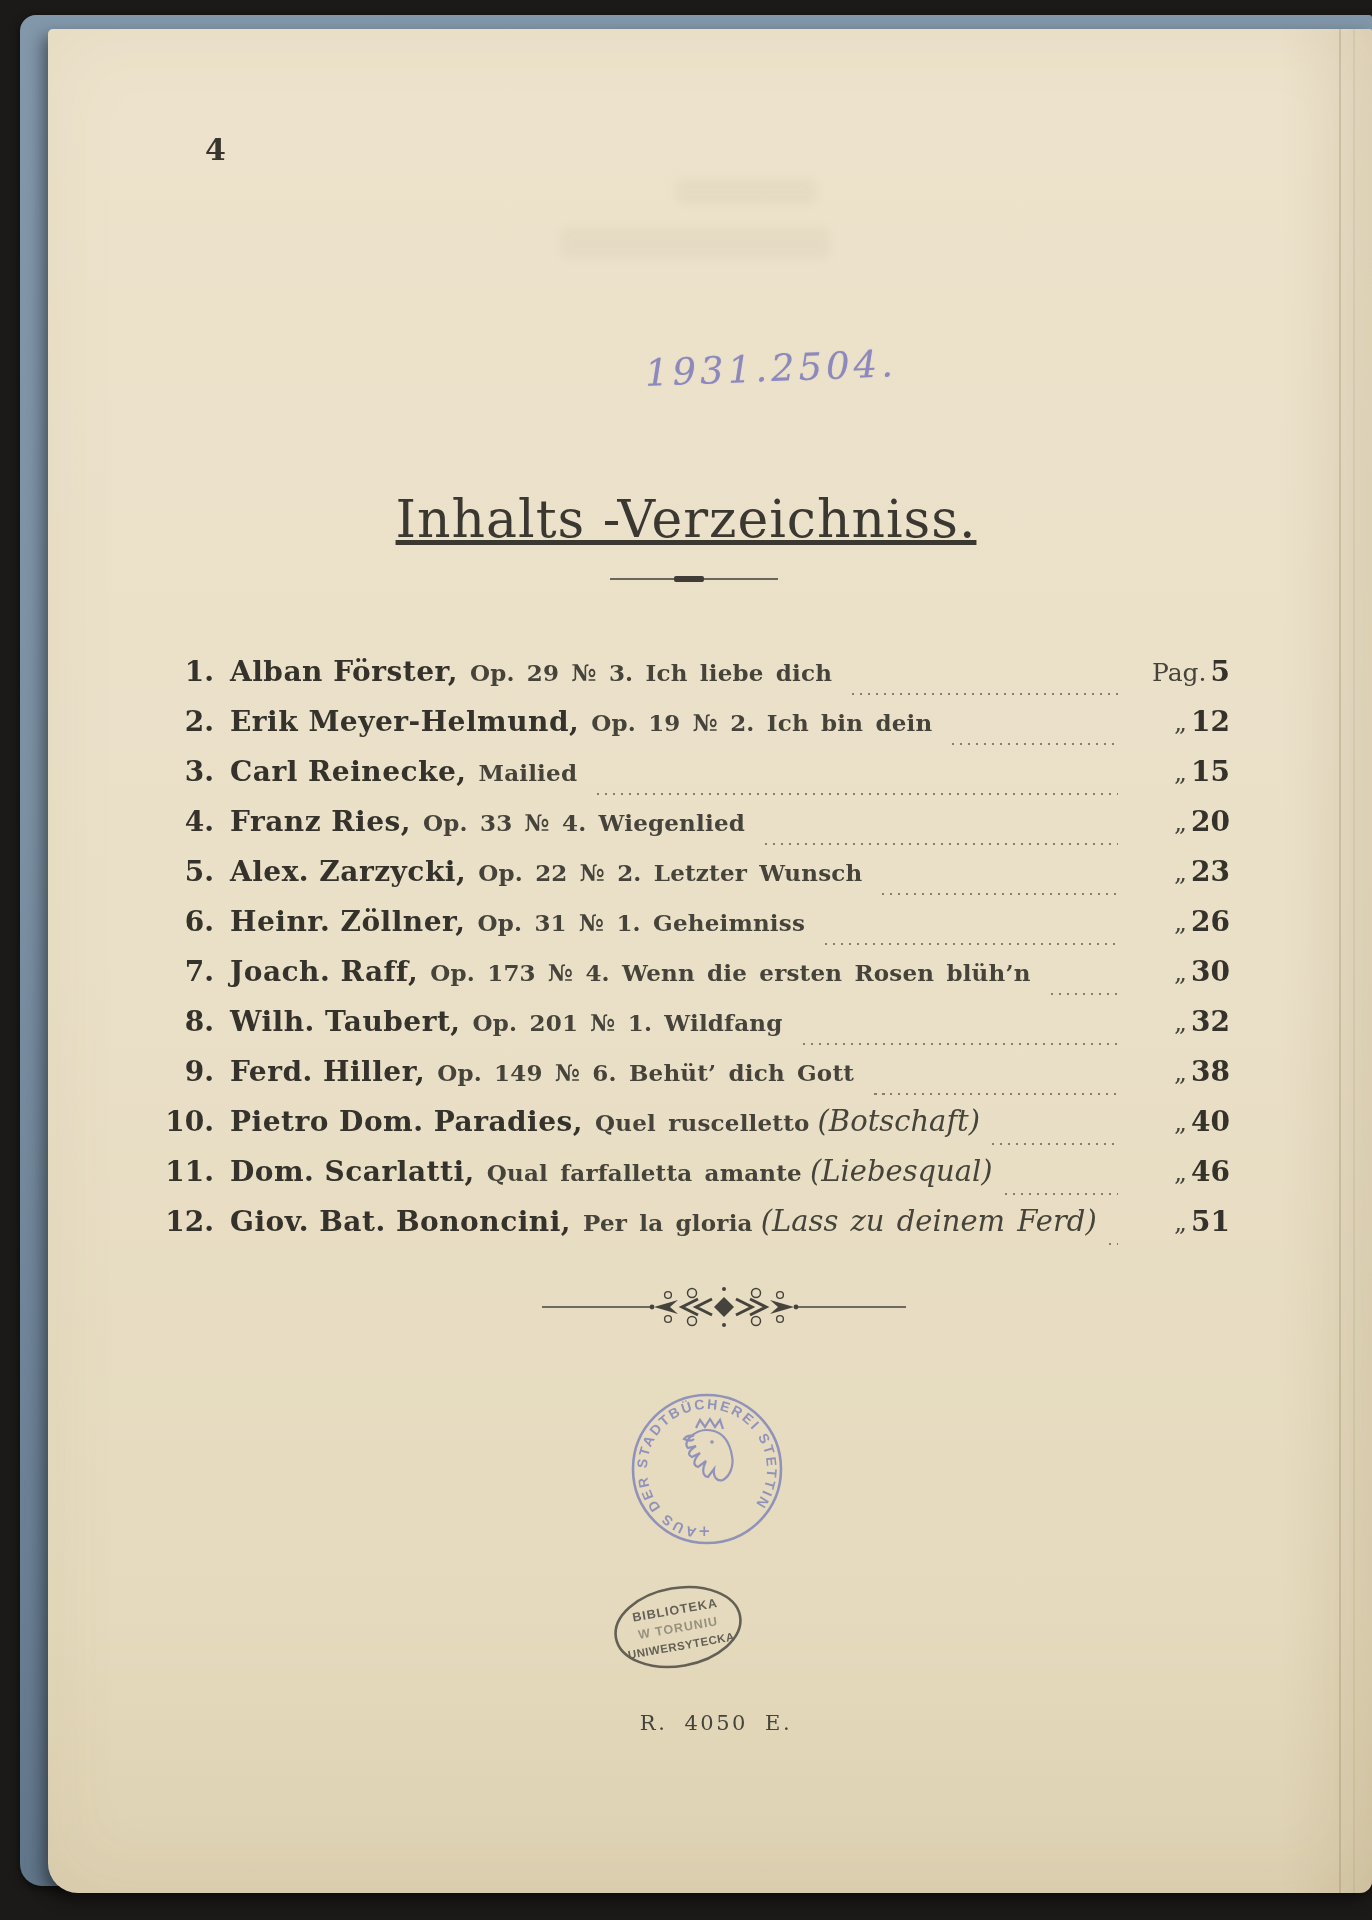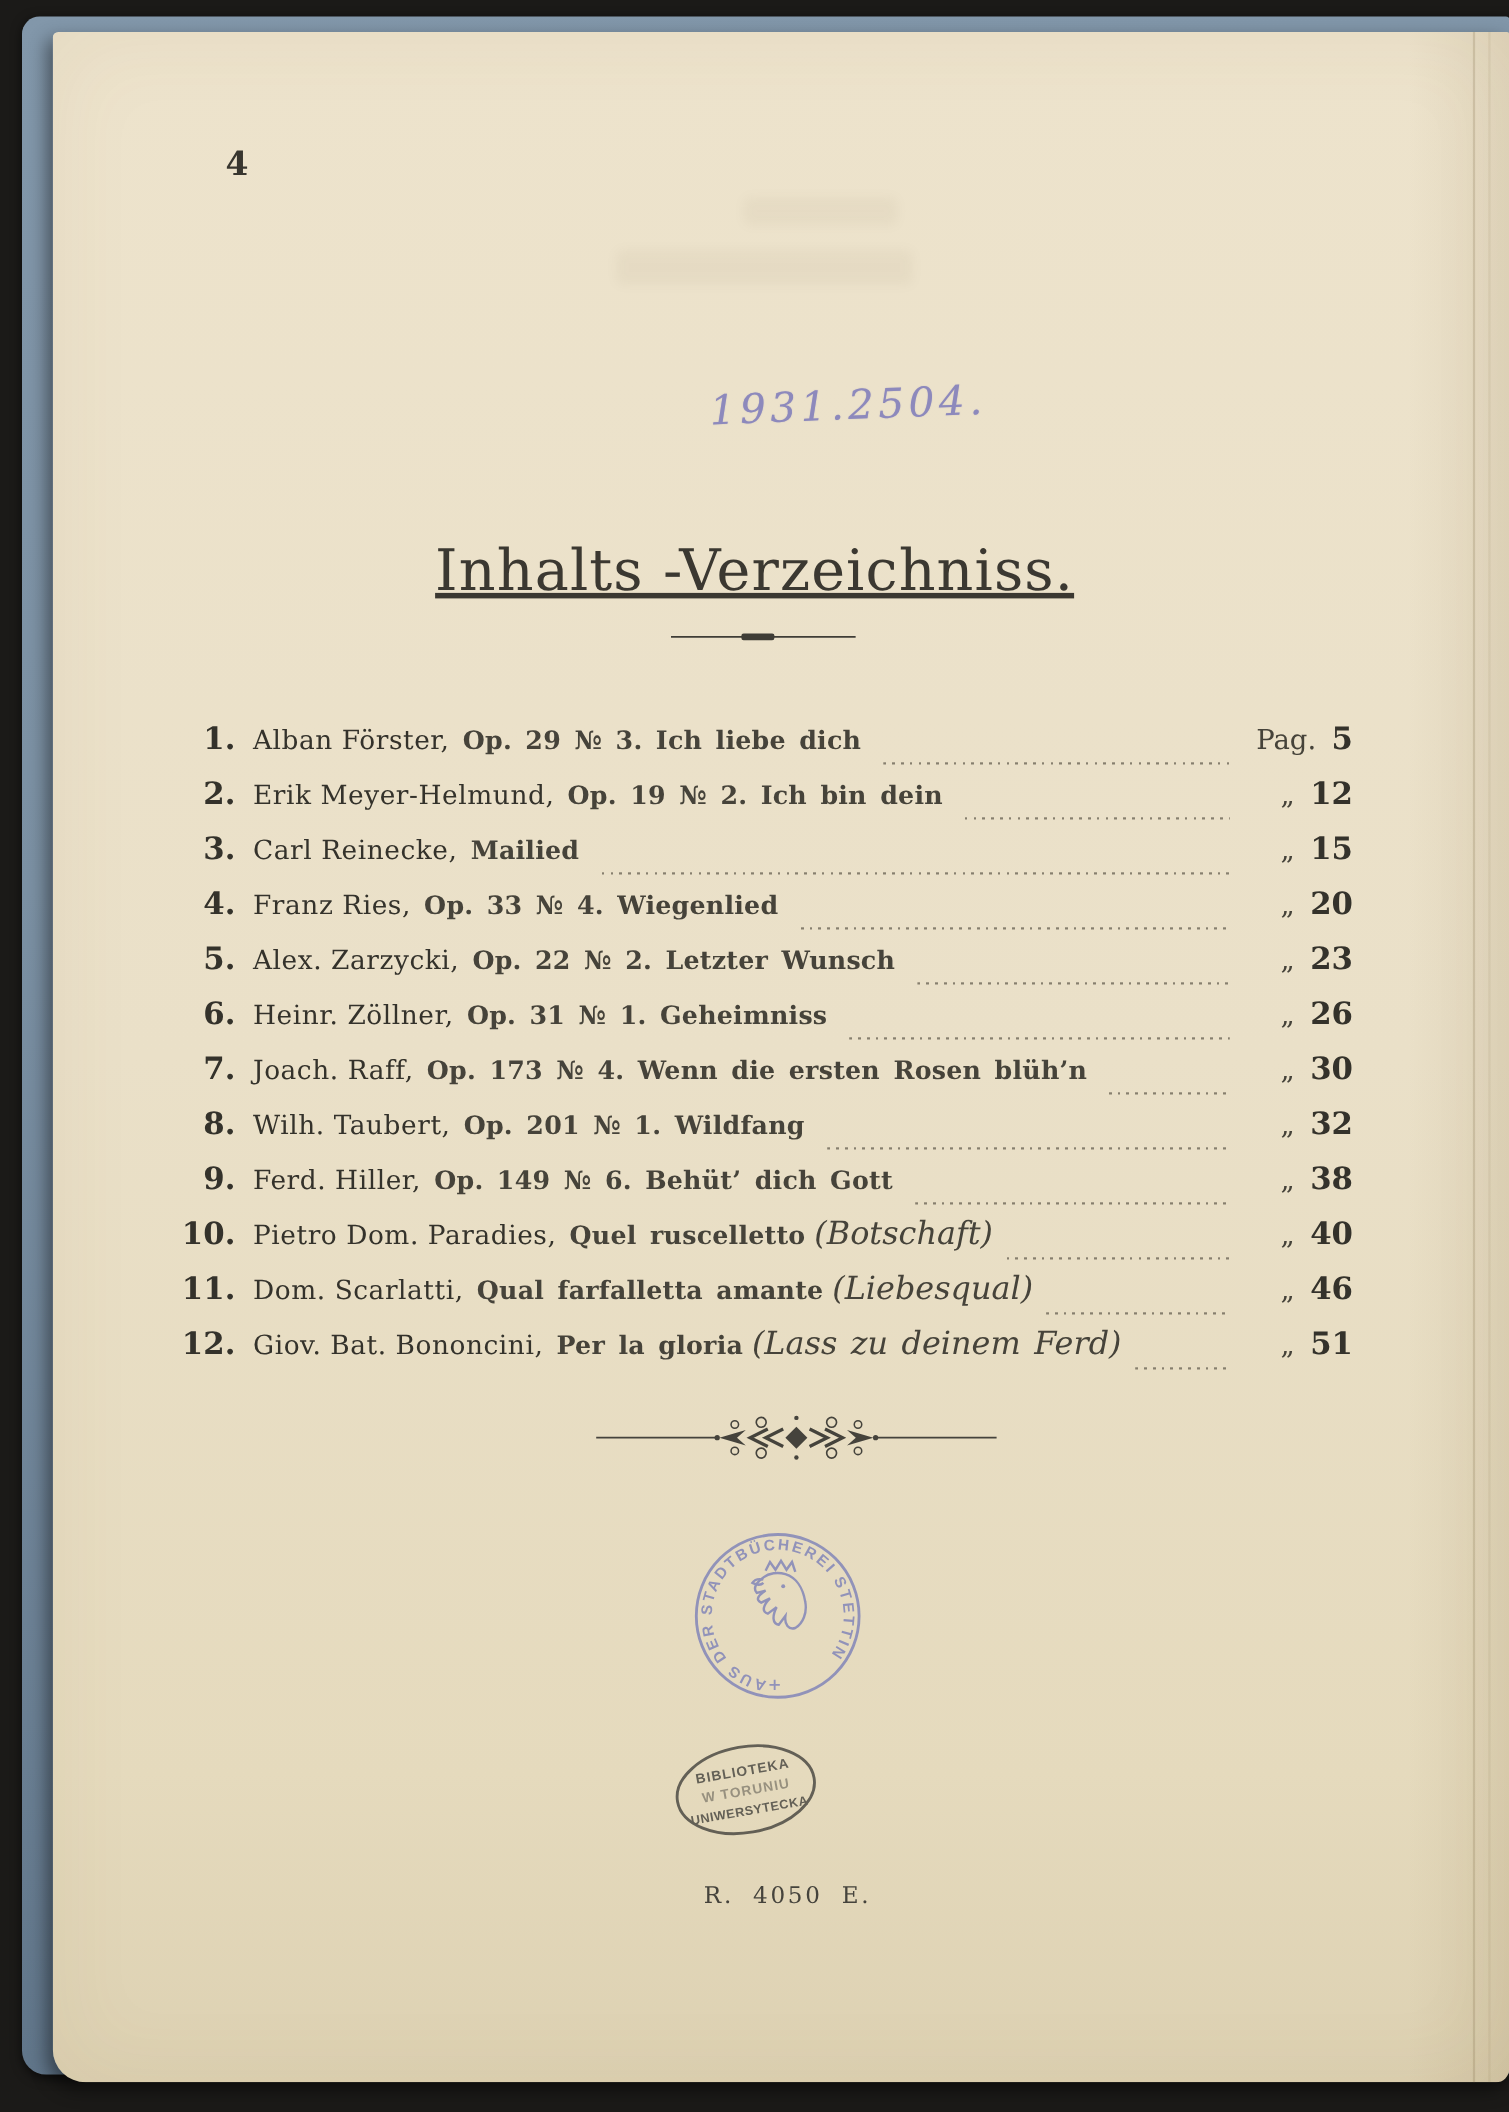--- a/index.html
+++ b/index.html
@@ -27,27 +27,27 @@
 
   .title{position:absolute;left:338px;top:460px;width:600px;margin:0;text-align:center;
          font-size:52px;font-weight:400;letter-spacing:1px;color:#3b3831;text-decoration:underline;}
   .title-rule{position:absolute;left:562px;top:545px;}
 
   .toc{position:absolute;left:102px;top:625px;width:1080px;}
   .row{display:flex;align-items:baseline;height:50px;white-space:nowrap;}
   .num{width:64px;flex:0 0 64px;text-align:right;font-weight:700;font-size:28px;
        color:#34322b;margin-right:16px;}
   .entry{flex:0 0 auto;}
-  .composer{font-weight:400;font-size:24px;letter-spacing:.5px;color:#34322b;margin-right:12px;}
+  .composer{font-weight:700;font-size:28px;letter-spacing:.5px;color:#34322b;margin-right:12px;}
   .detail{font-size:23px;color:#46433a;word-spacing:4px;letter-spacing:.2px;font-weight:bold;}
   .ital{font-size:29px;font-style:italic;color:#46433a;margin-left:8px;word-spacing:3px;}
   .leader{flex:1 1 auto;align-self:flex-end;height:2px;margin:0 12px 9px 12px;opacity:.8;
           background:repeating-linear-gradient(90deg,#6e6758 0 2.5px,transparent 2.5px 8px);}
   .page{flex:0 0 100px;width:100px;text-align:right;}
-  .prefix{font-size:25px;color:#46433a;margin-right:14px;}
+  .prefix{font-size:25px;color:#46433a;margin-right:4px;}
   .pnum{font-weight:700;font-size:28px;color:#34322b;}
 
   .ornament{position:absolute;left:492px;top:1255px;}
   .stamp-round{position:absolute;left:580px;top:1361px;filter:blur(.4px);opacity:.88;}
   .stamp-oval{position:absolute;left:555px;top:1551px;filter:blur(.3px);opacity:.9;}
 
   .plate{position:absolute;left:518px;top:1682px;width:300px;text-align:center;
          font-size:21px;letter-spacing:2.5px;word-spacing:8px;color:#45433c;}
 </style>
 </head>

